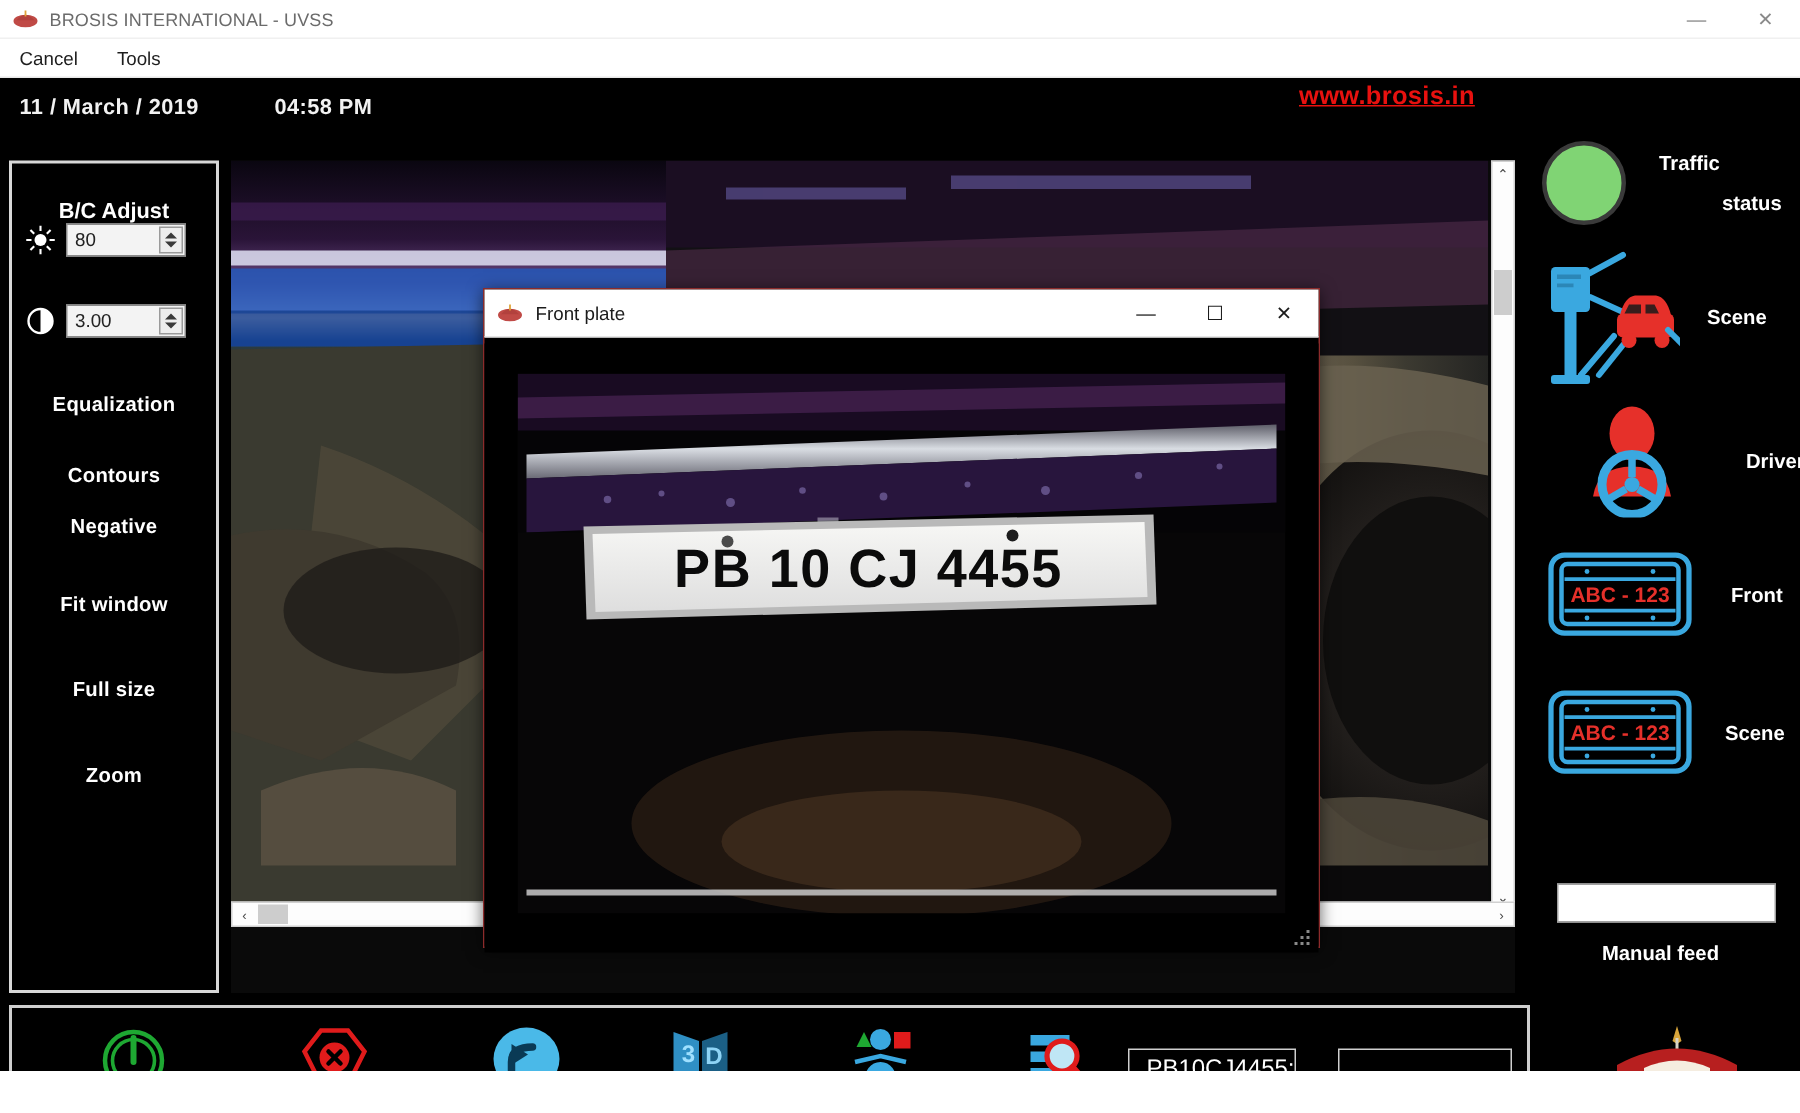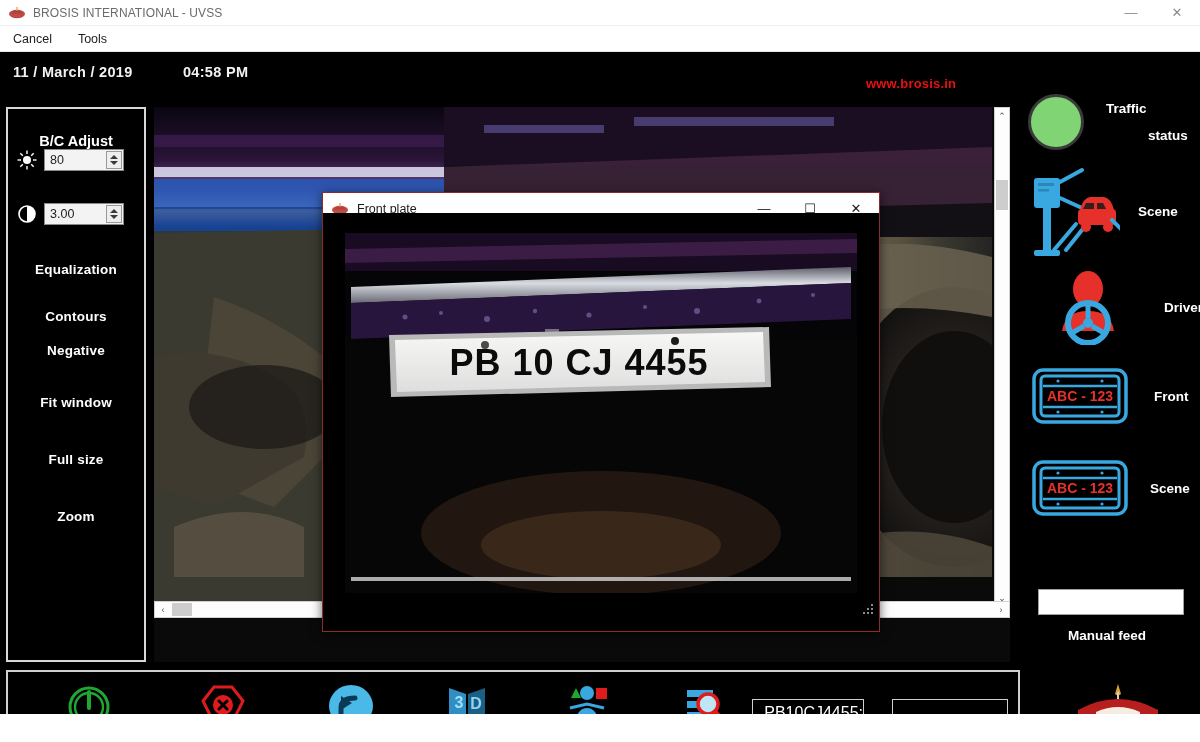--- a/index.html
+++ b/index.html
@@ -35,21 +35,21 @@
   .appbody {
     position:absolute; left:0; top:52px; width:1200px; height:690px;
     background:#000000;
   }
 
   
   .hdr { position:absolute; left:0; top:0; width:1200px; height:50px; }
   .hdr-date { position:absolute; left:13px; top:12px; font-size:14.5px; font-weight:bold; color:#f2f2f2; letter-spacing:.3px;}
   .hdr-time { position:absolute; left:183px; top:12px; font-size:14.5px; font-weight:bold; color:#f2f2f2; letter-spacing:.3px;}
   .hdr-title { position:absolute; left:406px; top:10px; font-size:18px; font-weight:bold; color:#ffffff; letter-spacing:.4px;}
-  .hdr-url { position:absolute; left:866px; top:24px; font-size:13px; font-weight:bold; color:#e8110f; letter-spacing:.2px;}
+  .hdr-url { position:absolute; left:866px; top:2px; font-size:17px; font-weight:bold; color:#e8110f; letter-spacing:.2px;text-decoration:underline;}
 
   
   .leftpanel {
     position:absolute; left:6px; top:55px; width:140px; height:555px;
     background:#000; border:2px solid #d8d8d8;
   }
   .lp-title { text-align:center; color:#fff; font-size:14.5px; font-weight:bold; margin-top:24px; }
   .spin-row { display:flex; align-items:center; padding-left:8px;}
   .spin-ico { width:22px; height:22px; position:relative; flex:0 0 22px; }
   .spin-box { position:relative; width:80px; height:22px; margin-left:6px;
@@ -108,21 +108,21 @@
   
   .dialog { position:absolute; left:322px; top:140px; width:558px; height:440px;
             background:#000; border:1px solid #8c2b2b; box-shadow:0 2px 10px rgba(0,0,0,.6); }
   .dlg-title { height:32px; background:#ffffff; display:flex; align-items:center;
                border-bottom:1px solid #e6e6e6; }
   .dlg-title .d-ico { margin-left:8px; width:18px; height:16px; position:relative; }
   .dlg-title .d-txt { margin-left:8px; font-size:12.5px; color:#1b1b1b; }
   .dlg-btns { margin-left:auto; display:flex; }
   .dlg-btn { width:46px; height:32px; display:flex; align-items:center; justify-content:center;
              color:#1b1b1b; font-size:13px; }
-  .dlg-body { position:absolute; left:0; top:20px; width:556px; height:406px; background:#000; }
+  .dlg-body { position:absolute; left:0; top:36px; width:556px; height:406px; background:#000; }
   .dlg-img { position:absolute; left:22px; top:20px; width:512px; height:360px; background:#060606; overflow:hidden;}
   .grip { position:absolute; right:6px; bottom:5px; width:12px; height:12px; }
   .grip i { position:absolute; width:2px; height:2px; background:#8a8a8a; }
 
   .plate-graphic { position:absolute; left:62px; top:112px; width:388px; height:76px; }
 </style>
 </head>
 <body>
 
 <div id="app">

